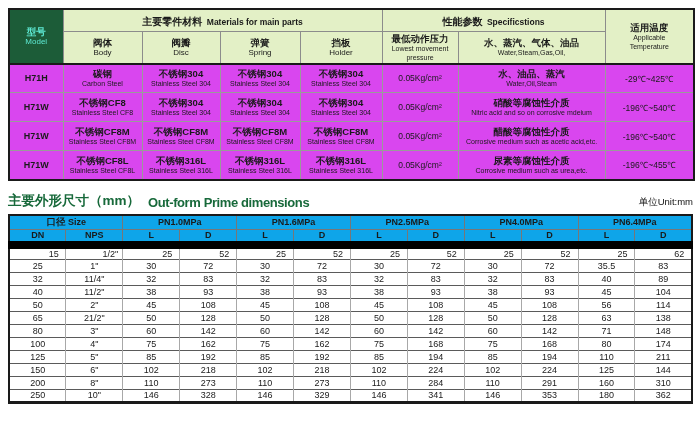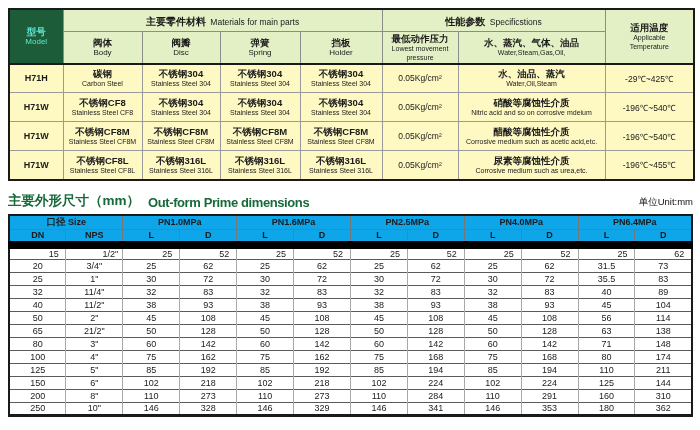--- a/index.html
+++ b/index.html
@@ -15,29 +15,29 @@
   
   .t1 { border:2px solid #1a1a1a; }
   .t1 th, .t1 td {
     border:1px solid #8c8c8c; text-align:center; vertical-align:middle;
     padding:1px 1px; overflow:hidden;
   }
   .t1 th { background:#e3f0c6; font-weight:700; }
   .t1 .dark { background:#1c5c38; color:#5eead4; }
   .t1 thead tr.hr1 { height:22px; }
   .t1 thead tr.hr2 { height:32px; }
-  .t1 tbody tr { height:29px; background:#fef9c3; }
+  .t1 tbody tr { height:29px; background:#d946ef; }
   .t1 tbody tr td { border-color:#9a9a9a; }
   .t1 tbody tr:first-child td { border-top:2px solid #1a1a1a; }
 
   .zh { display:block; font-size:9.5px; font-weight:700; line-height:11px; white-space:nowrap; }
   .en { display:block; font-size:7px;  font-weight:400; line-height:9px; white-space:nowrap; }
   .en-b { display:block; font-size:8px; font-weight:400; line-height:10px; }
   .zh-i { font-size:10px; font-weight:700; }
-  .en-i { font-size:8.5px; font-weight:400; }
+  .en-i { font-size:8.5px; font-weight:700; }
   .model-cell { font-weight:700; font-size:9px; }
   .small { font-size:8.5px; }
 
   
   .sec-head { width:685px; margin:9px 0 4px 0; height:20px;
     display:flex; align-items:flex-end; }
   .sec-zh { color:#17693a; font-weight:700; font-size:13.5px; white-space:nowrap; }
   .sec-en { color:#17693a; font-weight:700; font-size:13px; letter-spacing:-0.4px;
     margin-left:8px; white-space:nowrap; }
   .unit { margin-left:auto; font-size:9.5px; color:#111; padding-bottom:1px; }
@@ -268,34 +268,20 @@
           <td>25</td>
           <td>52</td>
           <td>25</td>
           <td>52</td>
           <td>25</td>
           <td>52</td>
           <td>25</td>
           <td>62</td>
         </tr>
         <tr>
-          <td>20</td>
-          <td>3/4"</td>
-          <td>25</td>
-          <td>62</td>
-          <td>25</td>
-          <td>62</td>
-          <td>25</td>
-          <td>62</td>
-          <td>25</td>
-          <td>62</td>
-          <td>31.5</td>
-          <td>73</td>
-        </tr>
-        <tr>
           <td>25</td>
           <td>1"</td>
           <td>30</td>
           <td>72</td>
           <td>30</td>
           <td>72</td>
           <td>30</td>
           <td>72</td>
           <td>30</td>
           <td>72</td>

